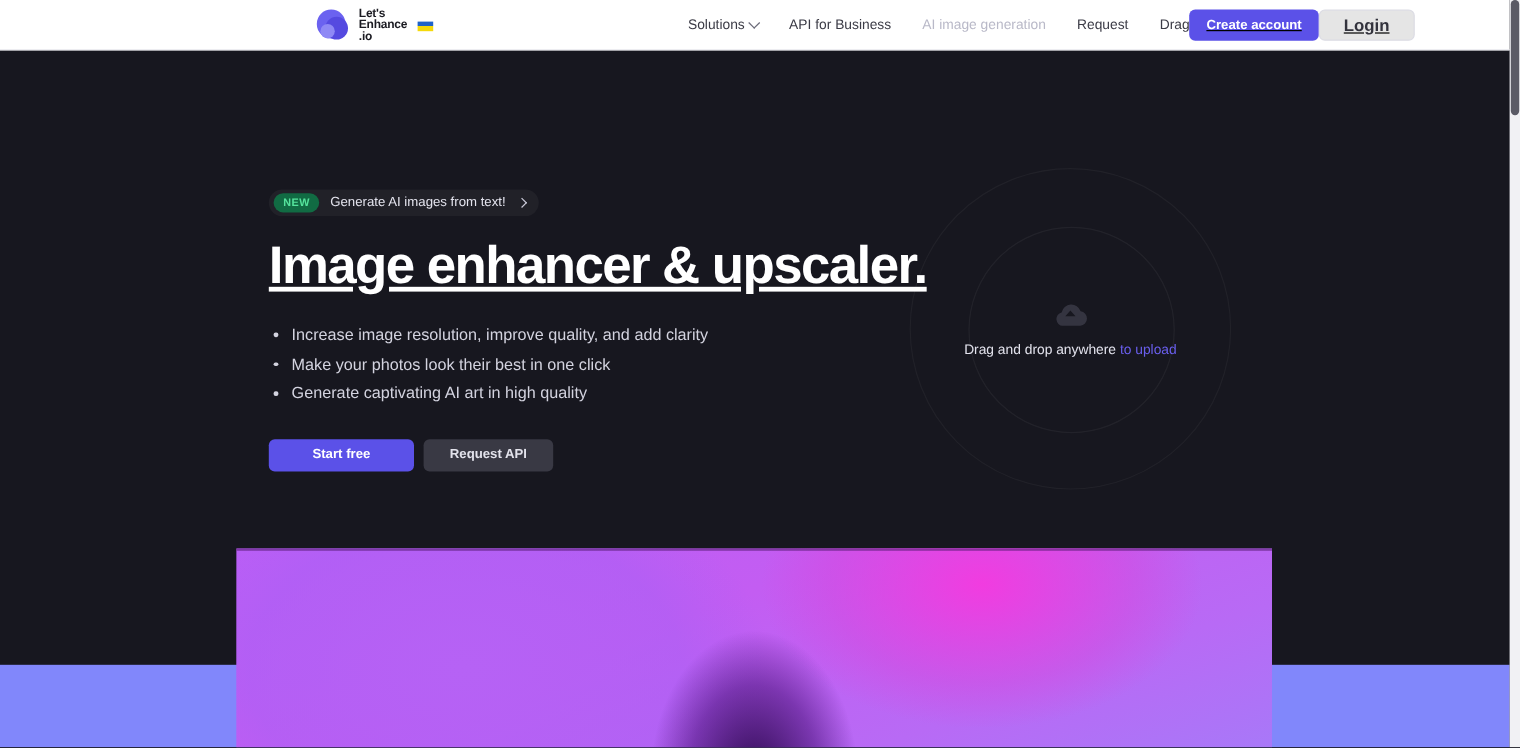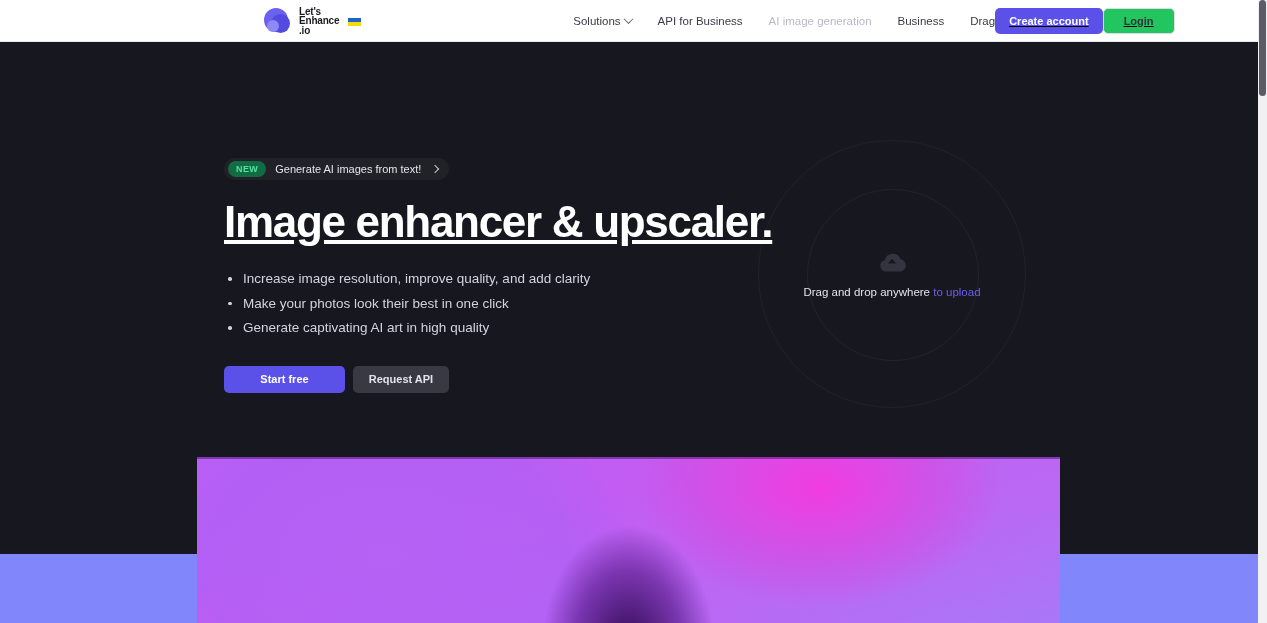--- a/index.html
+++ b/index.html
@@ -52,21 +52,21 @@
     border-bottom:1.3px solid #6a6a78; transform:rotate(45deg) translate(-1px,-1px);
   }
 
   #header-actions { display:flex; align-items:flex-end; margin-left:auto; margin-right:225px;text-decoration:underline; }
   #btn-create {
     background:#5b51e8; color:#fff; font-size:11px; font-weight:bold;
     padding:0 14px; height:26px; line-height:26px; border-radius:5px;
     border:none; cursor:pointer; white-space:nowrap;
   }
   #btn-login {
-    background:#22c55e; color:#33333d; font-size:11px; font-weight:bold;
+    background:#e5e5e5; color:#33333d; font-size:14px; font-weight:bold;
     padding:0 20px; height:26px; line-height:24px; border-radius:5px;
     border:1px solid #dcdce4; cursor:pointer; white-space:nowrap;
   }
 
   
   #hero {
     position:absolute; left:0; top:42px; width:1258px; height:512px;
     background:#17171f; overflow:hidden;
   }
   #hero-left { position:absolute; left:224px; top:116px; width:560px; }
@@ -102,21 +102,21 @@
     width:3.5px; height:3.5px; border-radius:50%; background:#d3d3df;
   }
 
   #cta { margin-top:28px; display:flex; gap:8px; }
   #btn-start {
     background:#5b51e8; color:#ffffff; font-size:11px; font-weight:bold;
     width:121px; height:27px; border-radius:5px; border:none; cursor:pointer;
   }
   #btn-api {
     background:#393944; color:#e3e3ec; font-size:11px; font-weight:bold;
-    width:96px; height:27px; border-radius:5px; border:none; cursor:pointer;
+    width:108px; height:27px; border-radius:5px; border:none; cursor:pointer;
   }
 
   
   #dropzone {
     position:absolute; left:758px; top:98px; width:268px; height:268px;
     border-radius:50%; border:1px solid rgba(255,255,255,0.045);
     display:flex; align-items:center; justify-content:center; cursor:pointer;
   }
   #dropzone-inner {
     position:absolute; left:48px; top:48px; width:172px; height:172px;
@@ -186,21 +186,21 @@
         <span>Solutions</span>
         <span class="chev-d"></span>
       </div>
       <div class="nav-item">
         <span>API for Business</span>
       </div>
       <div class="nav-item muted">
         <span>AI image generation</span>
       </div>
       <div class="nav-item">
-        <span>Business</span>
+        <span>Request</span>
       </div>
       <div class="nav-item">
         <span>Drag</span>
       </div>
     </nav>
 
     <div id="header-actions">
       <button id="btn-create">Create account</button>
       <button id="btn-login">Login</button>
     </div>

